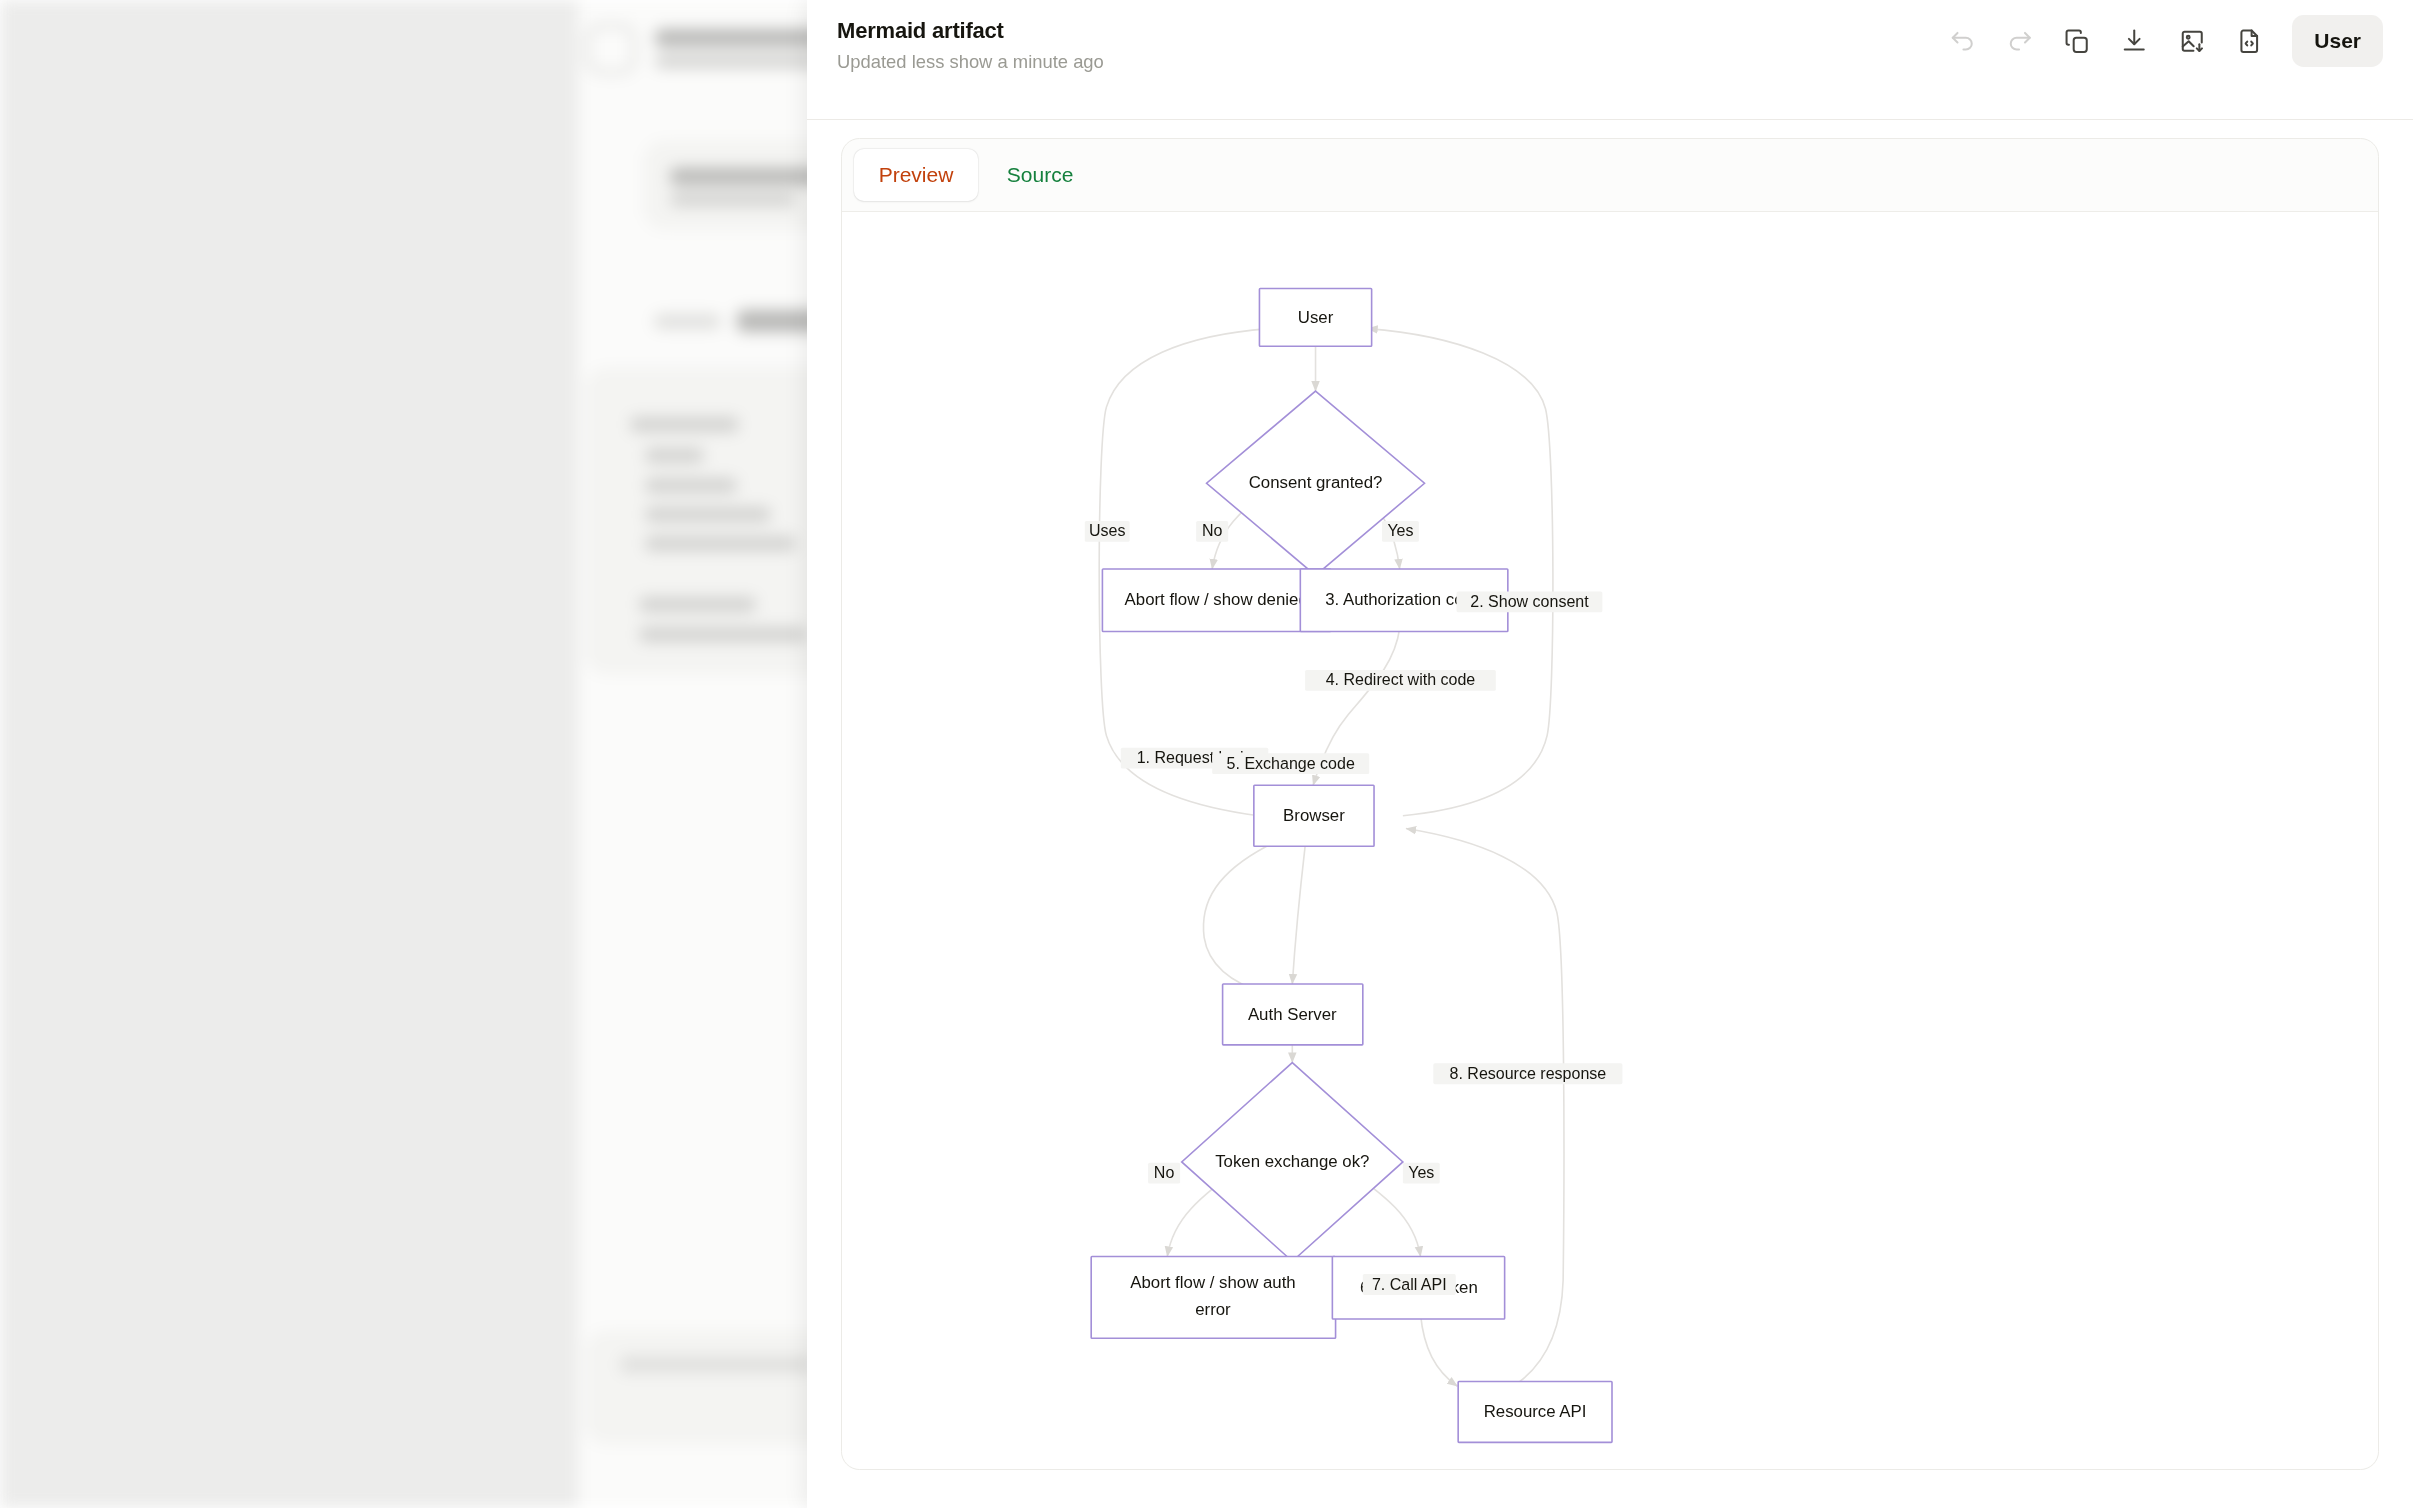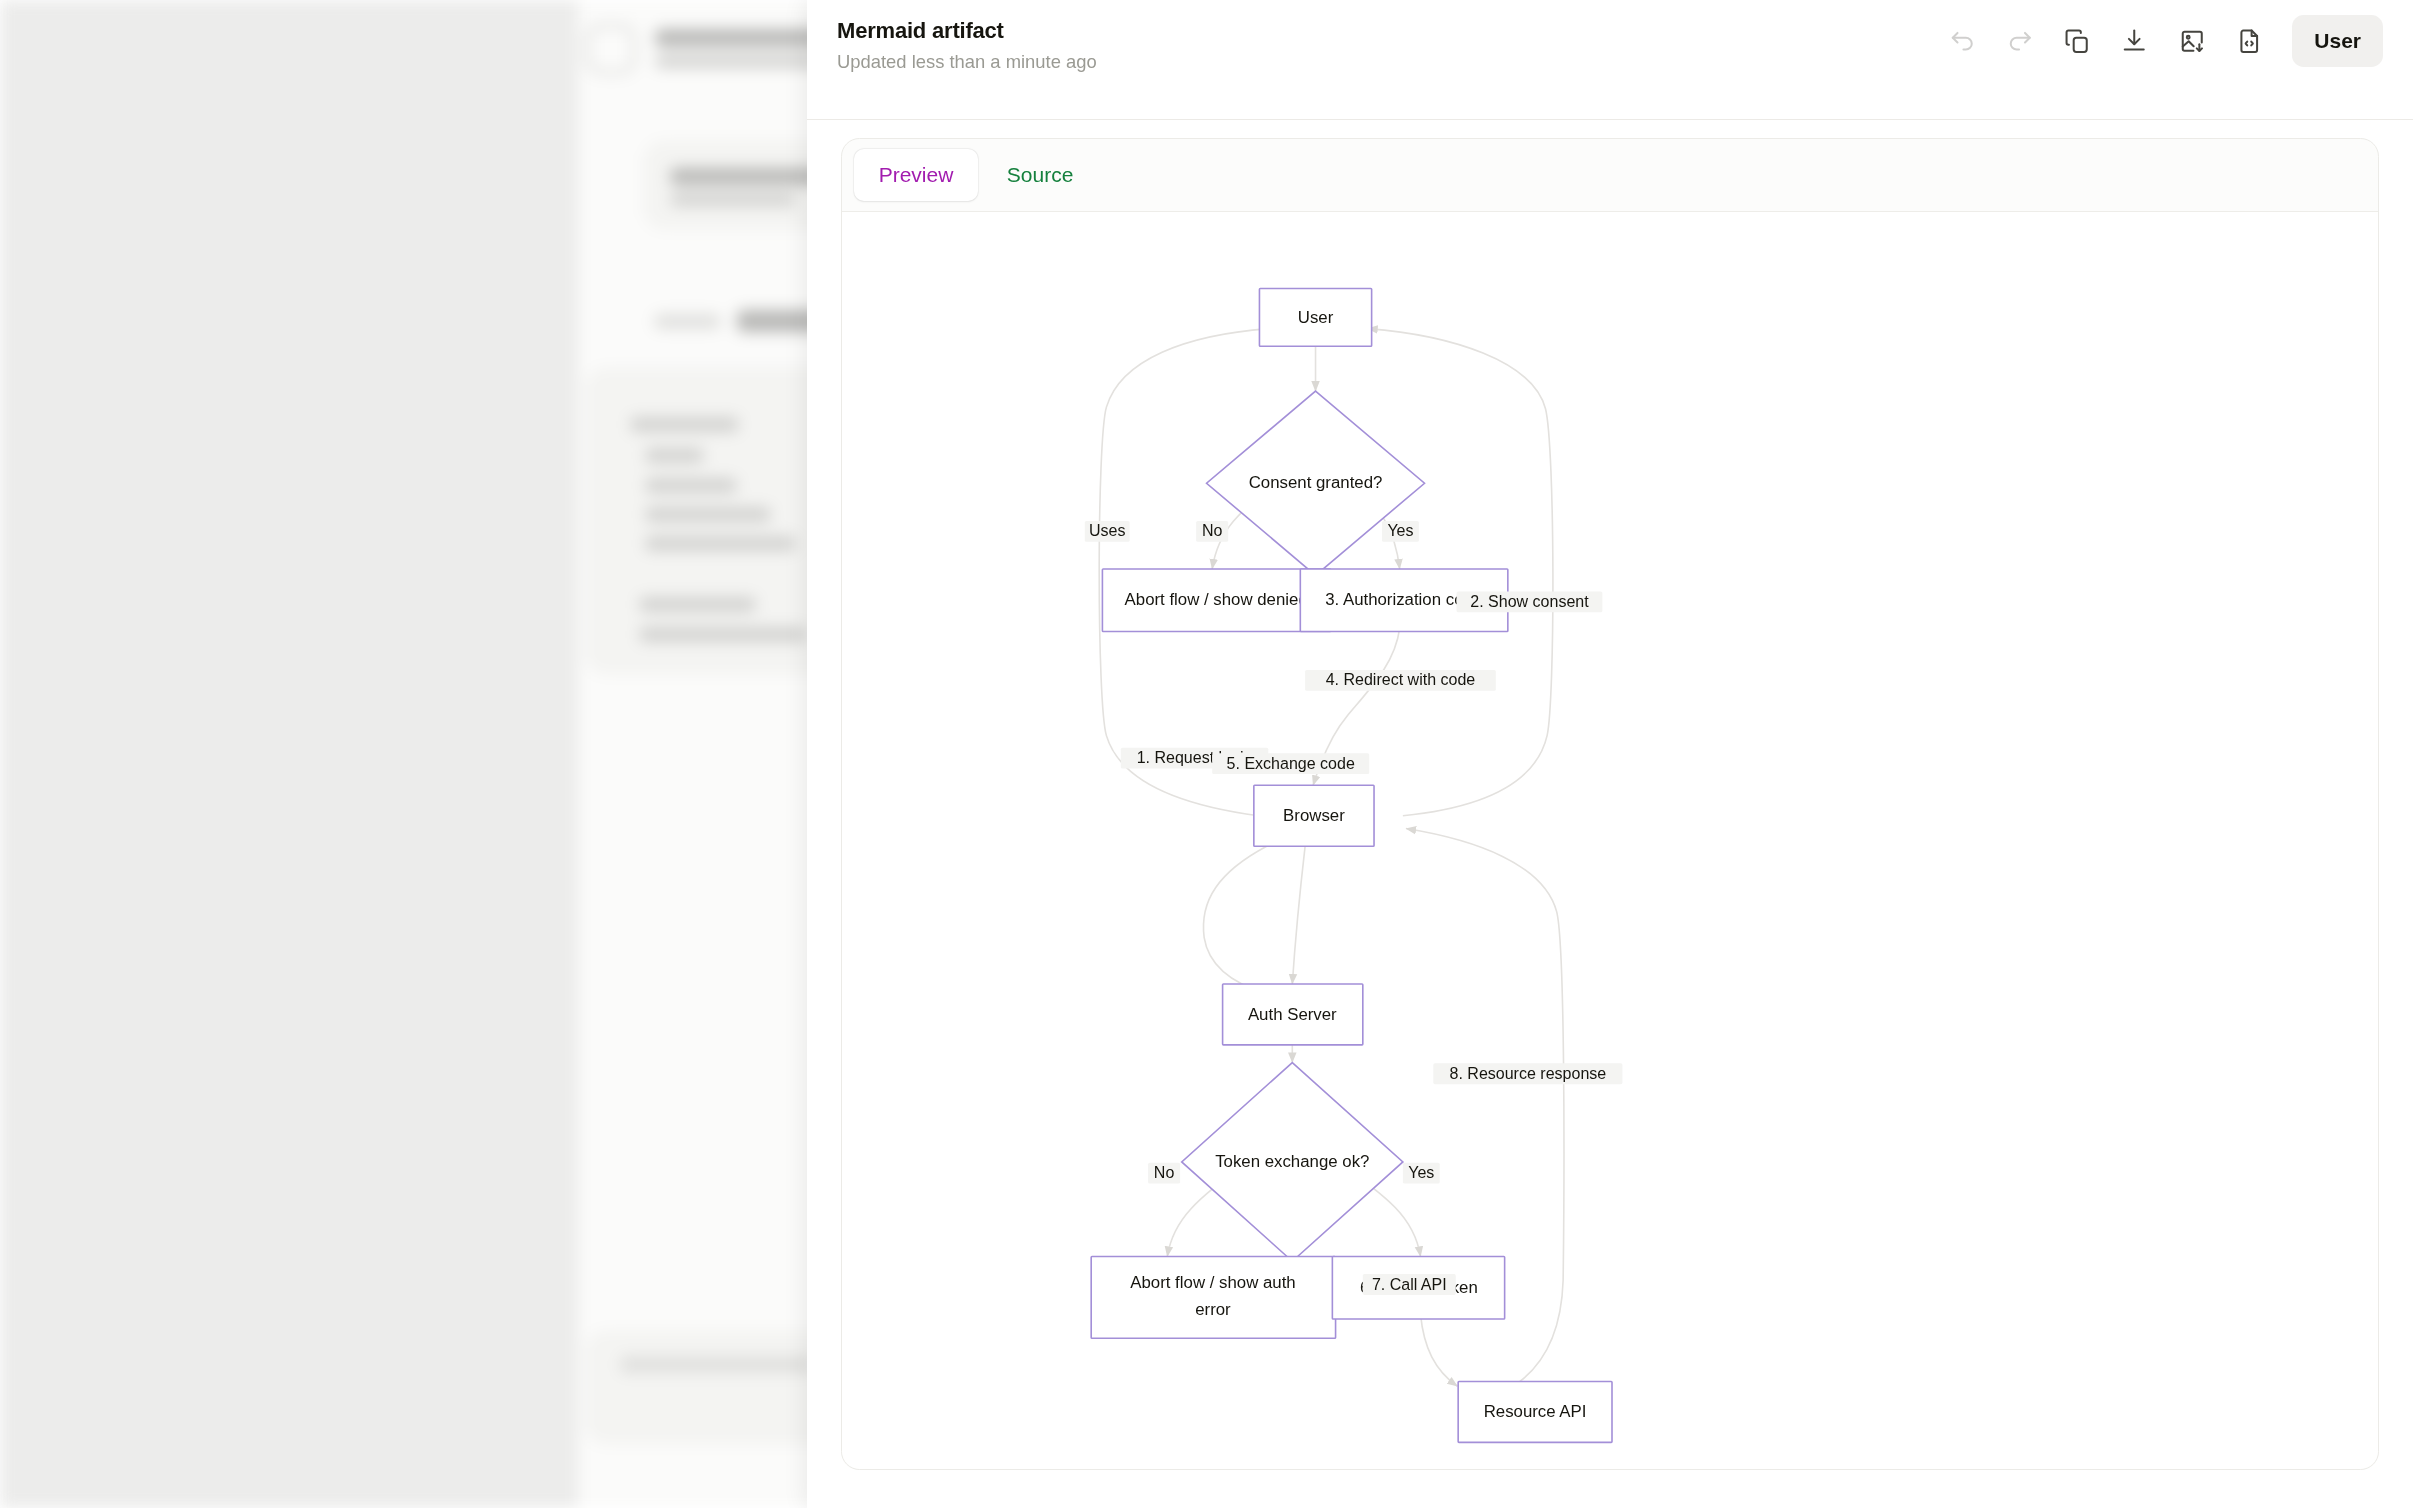--- a/index.html
+++ b/index.html
@@ -84,21 +84,21 @@
   #tab-bar{
     flex:0 0 auto;height:72px;display:flex;align-items:center;
     padding:0 11.7px;gap:3.4px;box-sizing:border-box;
   }
   .tab{
     height:52px;padding:0 25px;border-radius:10px;border:none;background:transparent;
     font-family:"Liberation Sans",sans-serif;font-size:21px;color:#15803d;
     cursor:pointer;display:flex;align-items:center;
   }
   .tab.active{
-    background:#ffffff;color:#a21caf;font-weight:500;
+    background:#ffffff;color:#c2410c;font-weight:500;
     box-shadow:0 0.8px 2.5px rgba(0,0,0,.07),0 0 0 0.8px rgba(0,0,0,.045);
   }
   #tab-divider{height:0.8px;background:#eeede9;margin:0;}
 
   
   #diagram-canvas{
     flex:1 1 auto;background:#ffffff;position:relative;overflow:hidden;
     border-bottom-left-radius:18.4px;border-bottom-right-radius:18.4px;
   }
   #diagram-svg{position:absolute;left:0;top:0;width:100%;height:100%;}
@@ -146,21 +146,21 @@
   <div class="bg-card" style="left:587px;top:1332px;width:469px;height:109px;"></div>
   <div class="bg-blk faint" style="left:620px;top:1356px;width:193px;height:17px;"></div>
 </div>
 
 <div id="artifact-panel">
 
   <div id="panel-header">
 
     <div id="header-titles">
       <div id="artifact-title">Mermaid artifact</div>
-      <div id="artifact-subtitle">Updated less than a minute ago</div>
+      <div id="artifact-subtitle">Updated less show a minute ago</div>
     </div>
 
     <div id="header-actions">
 
       <button class="icon-btn disabled" title="Undo">
         <span>
           <svg width="28.5" height="28.5" viewBox="0 0 24 24" fill="none" stroke="#6f6e68" stroke-width="1.7" stroke-linecap="round" stroke-linejoin="round">
             <path d="M4 9h11a5 5 0 0 1 0 10h-2"></path>
               <polyline points="8 5 4 9 8 13"></polyline>
           </svg>

